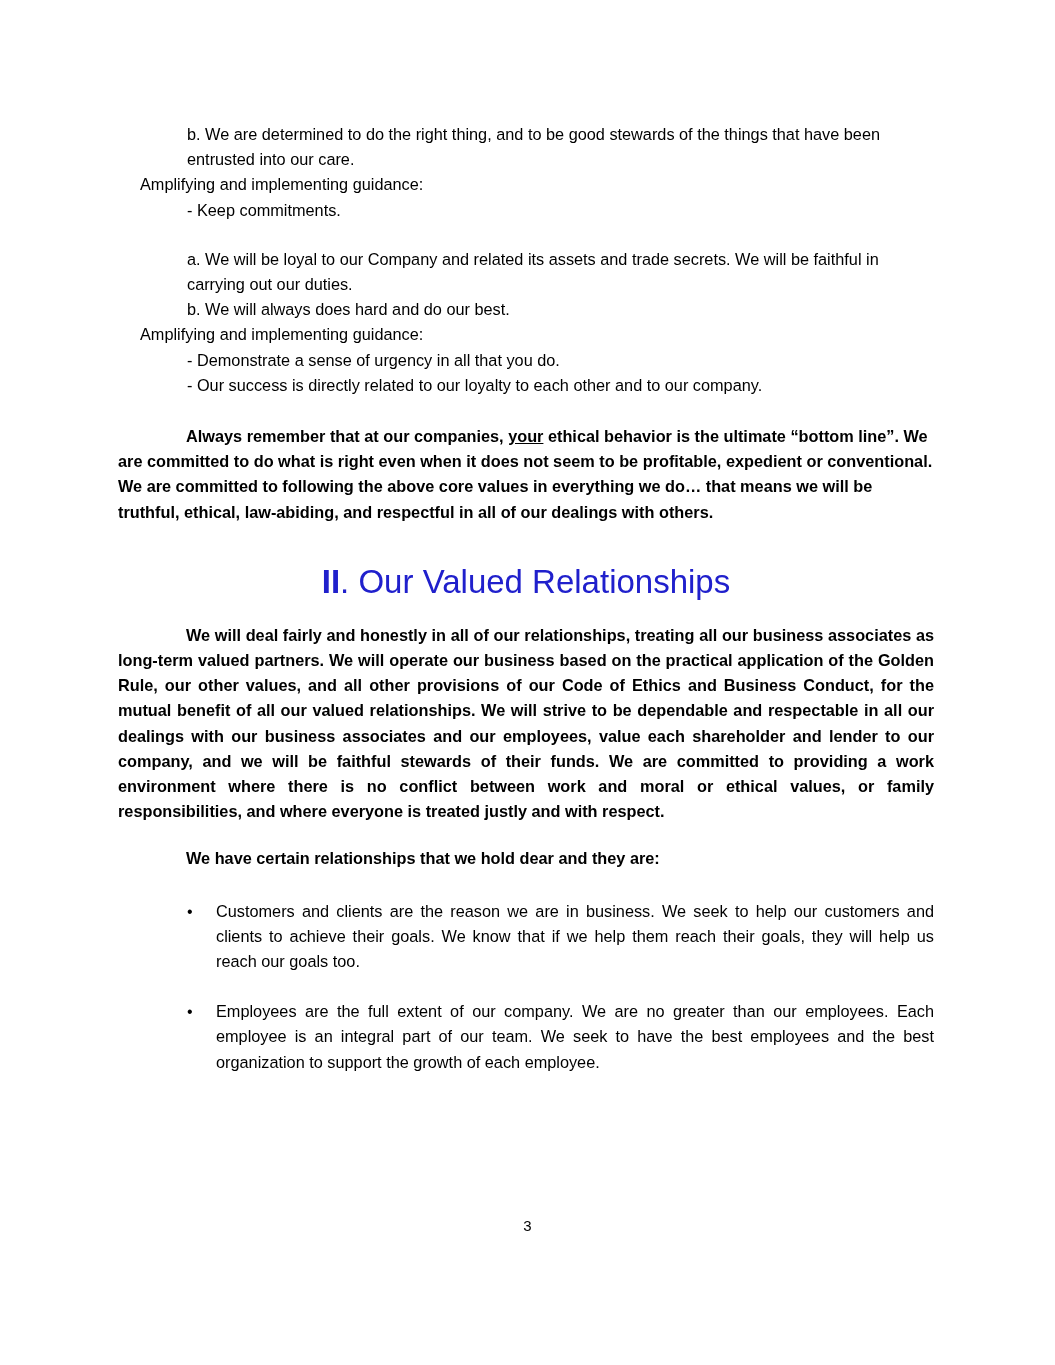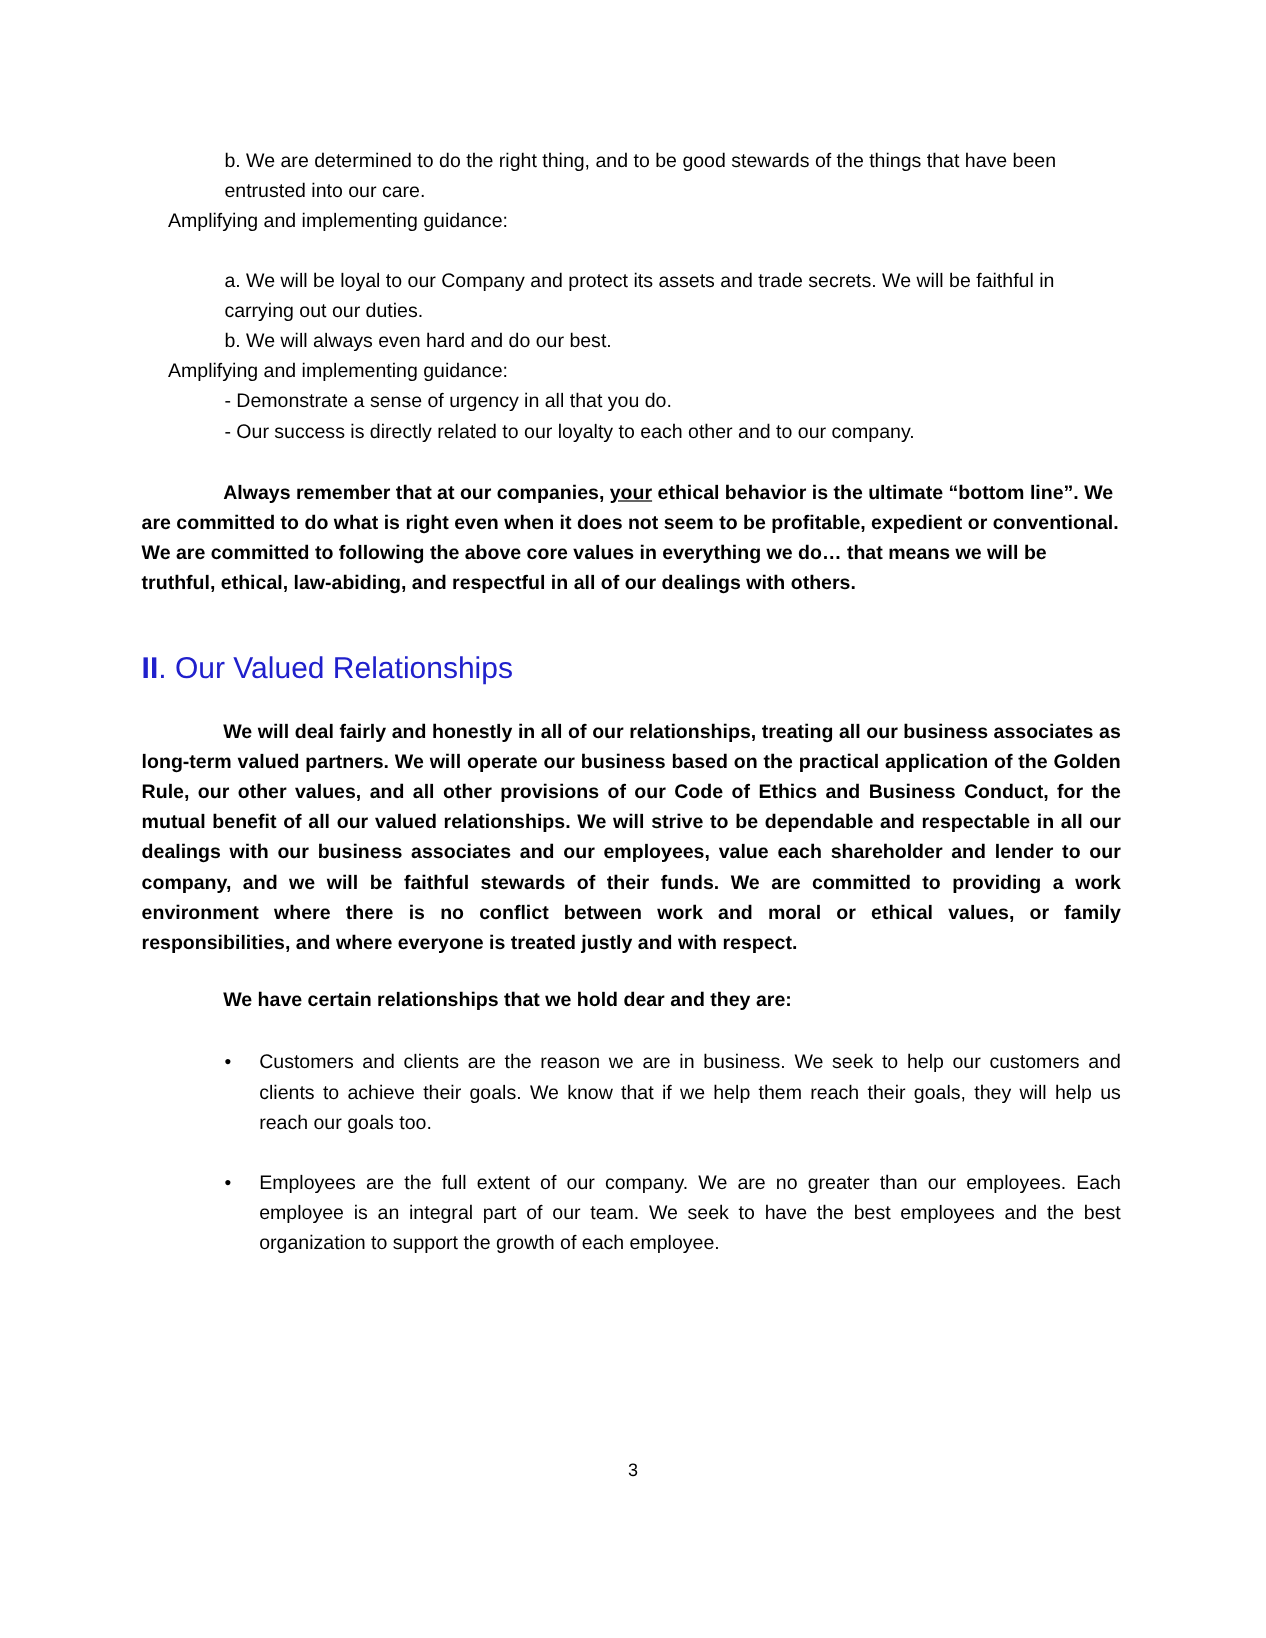--- a/index.html
+++ b/index.html
@@ -71,24 +71,25 @@
   }
 
   
   .para.left {
     text-align: left;
   }
 
   
   .heading {
     color: #2020CC;
-    font-size: 25px;
+    font-size: 33px;
     line-height: 30px;
     margin: 0;
     white-space: nowrap;
+    text-align: center;
   }
   .heading .numeral {
     font-weight: bold;
   }
   .heading .title {
     font-weight: normal;
   }
 
   
   .bullet-list {
@@ -133,27 +134,28 @@
 
 <div class="page">
 
   <div class="content">
 
     <div class="line lvl-ab">b. We are determined to do the right thing, and to be good stewards of the things that have been entrusted into our care.</div>
 
     <div class="line lvl-amp">Amplifying and implementing guidance:</div>
 
 
+    <div class="line lvl-dash">- Keep commitments.</div>
 
     <div class="spacer-sm"></div>
 
 
-    <div class="line lvl-ab">a. We will be loyal to our Company and protect its assets and trade secrets.  We will be faithful in carrying out our duties.</div>
+    <div class="line lvl-ab">a. We will be loyal to our Company and related its assets and trade secrets.  We will be faithful in carrying out our duties.</div>
 
-    <div class="line lvl-ab">b. We will always even hard and do our best.</div>
+    <div class="line lvl-ab">b. We will always does hard and do our best.</div>
 
     <div class="line lvl-amp">Amplifying and implementing guidance:</div>
 
 
     <div class="line lvl-dash">- Demonstrate a sense of urgency in all that you do.</div>
 
     <div class="line lvl-dash">- Our success is directly related to our loyalty to each other and to our company.</div>
 
     <div class="spacer-md"></div>
 

